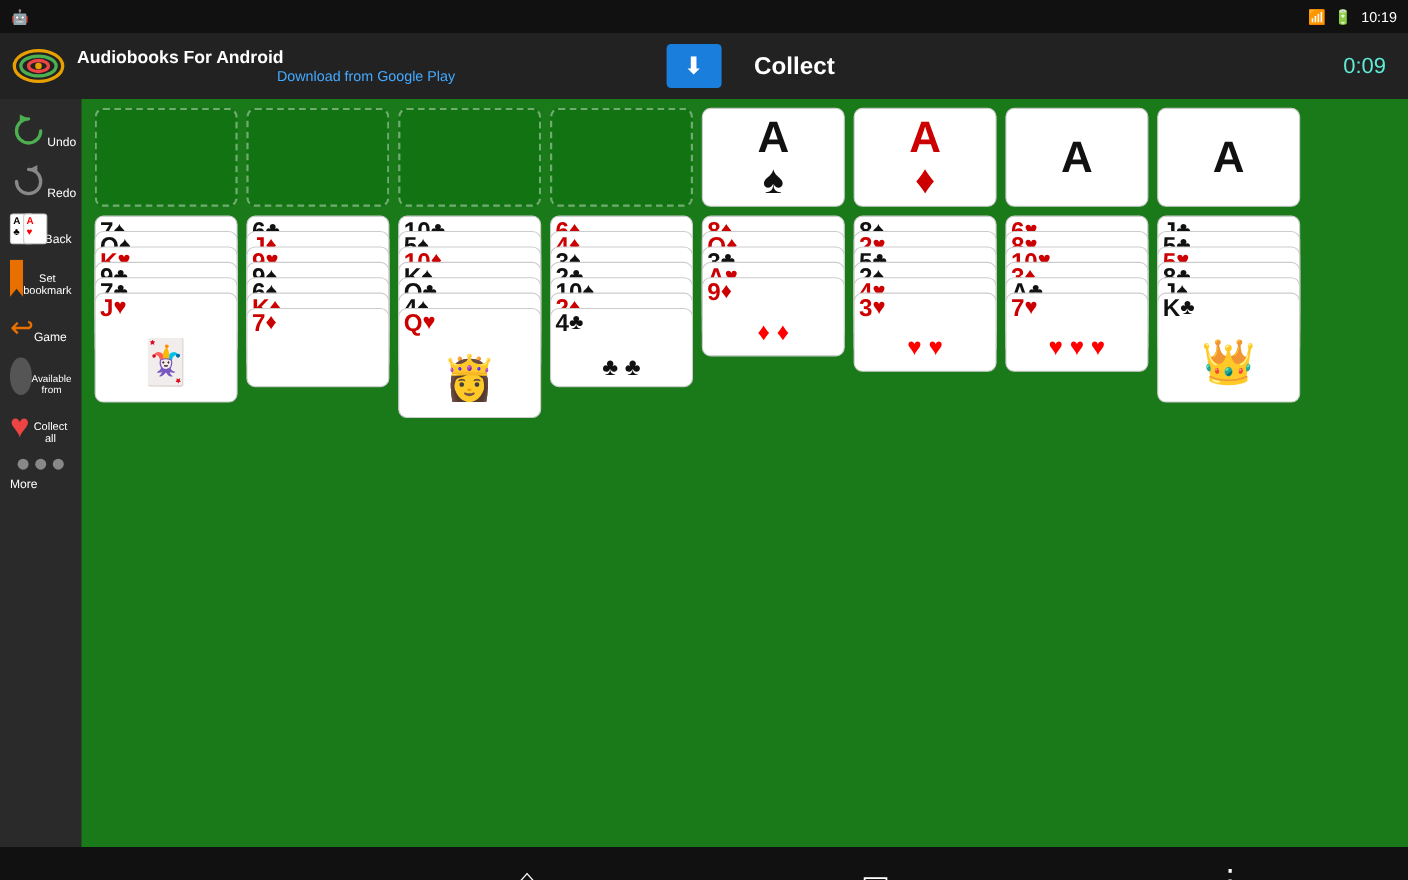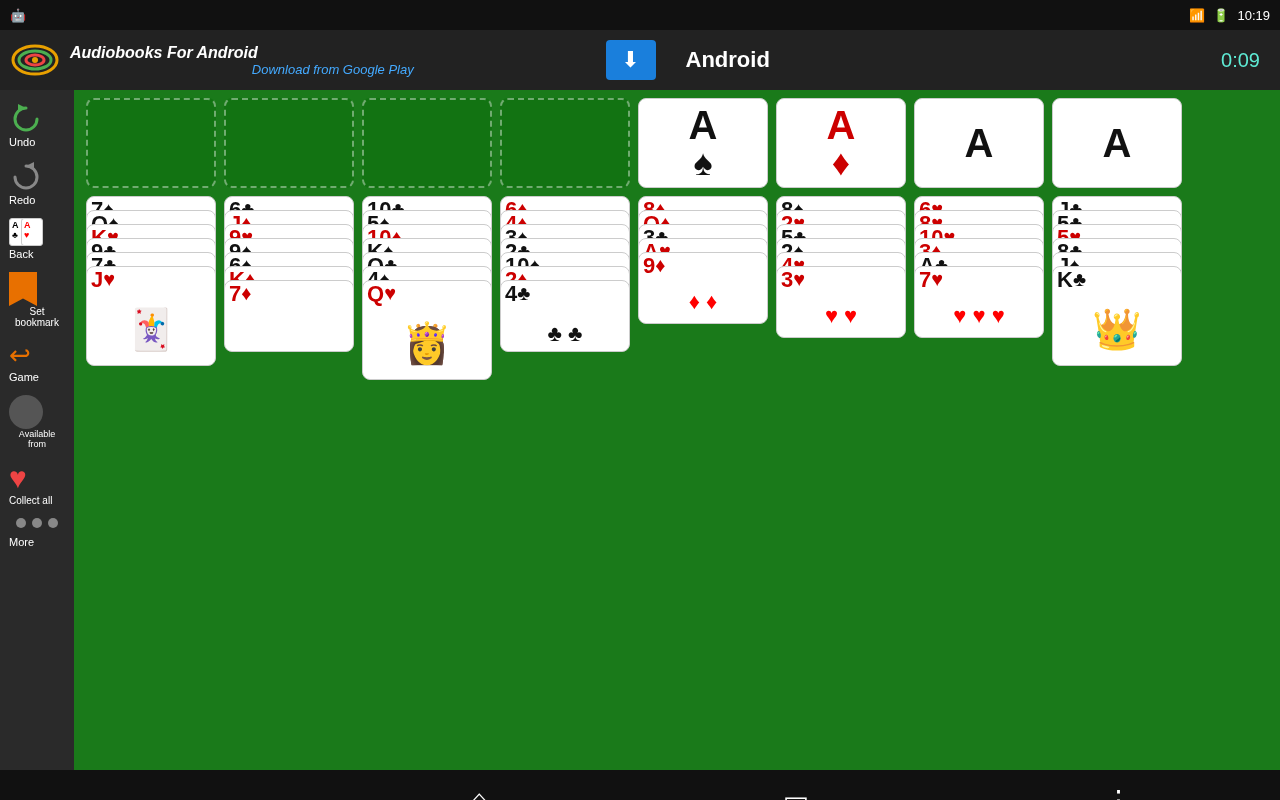--- a/index.html
+++ b/index.html
@@ -13,42 +13,42 @@
     }
     #status-bar .left { display: flex; align-items: center; gap: 6px; }
     #status-bar .right { display: flex; align-items: center; gap: 8px; }
 
     
     #ad-bar {
       width: 1280px; height: 60px; background: #222;
       display: flex; align-items: center; padding: 0 10px; gap: 10px;
     }
     #ad-logo { width: 50px; height: 40px; }
-    #ad-text { flex: 1; font-style: italic; }
+    #ad-text { flex: 1; }
     #ad-title { color: white; font-size: 16px; font-weight: bold; }
     #ad-subtitle { color: #4af; font-size: 13px; text-align: center; }
     #ad-download-btn {
       width: 50px; height: 40px; background: #1a7fdc;
       display: flex; align-items: center; justify-content: center;
       border-radius: 4px;
     }
     #game-title { color: white; font-size: 22px; font-weight: bold; margin-left: 20px; flex: 1; }
     #timer { color: #5eead4; font-size: 20px; margin-right: 10px; }
 
     
     #main { display: flex; width: 1280px; height: 680px; }
 
     
     #sidebar {
       width: 74px; height: 680px; background: #2a2a2a;
       display: flex; flex-direction: column; align-items: center;
       padding: 8px 0; gap: 4px;
     }
     .sidebar-btn {
-      width: 60px; display: flex; flex-direction: column; align-items: flex-start;
+      width: 60px; display: flex; align-items: flex-end;
       color: white; font-size: 11px; cursor: pointer; padding: 4px 2px;
     }
 
     
     #game-area {
       flex: 1; background: #1a7a1a; position: relative;
       display: flex; flex-direction: column; padding: 8px;
     }
 
     
@@ -149,21 +149,21 @@
     <ellipse cx="25" cy="20" rx="9" ry="5" fill="none" stroke="#e44" stroke-width="3"></ellipse>
     <circle cx="25" cy="20" r="3" fill="#e8a000"></circle>
   </svg>
   <div id="ad-text">
     <div id="ad-title">Audiobooks For Android</div>
     <div id="ad-subtitle">Download from Google Play</div>
   </div>
   <div id="ad-download-btn">
     <span style="color:white;font-size:22px;">⬇</span>
   </div>
-  <div id="game-title">Android</div>
+  <div id="game-title">Collect</div>
   <div id="timer">0:09</div>
 </div>
 
 <div id="main">
 
   <div id="sidebar">
 
     <div class="sidebar-btn">
       <div style="width:34px;height:34px;display:flex;align-items:center;justify-content:center;">
         <svg width="34" height="34" viewBox="0 0 34 34">

